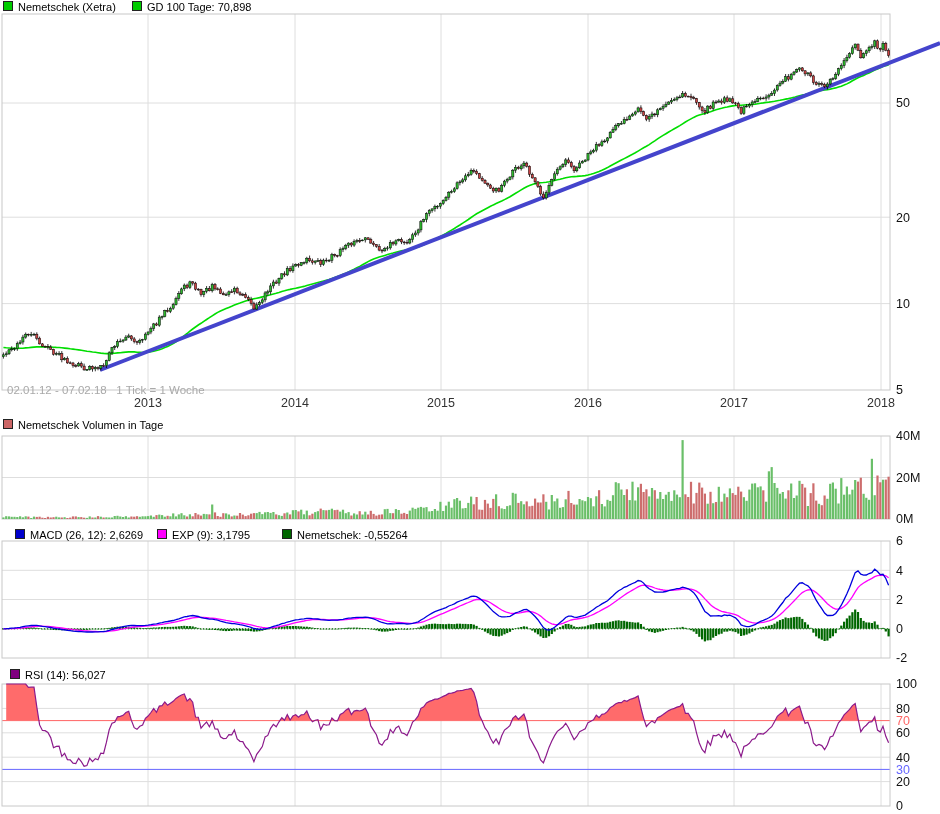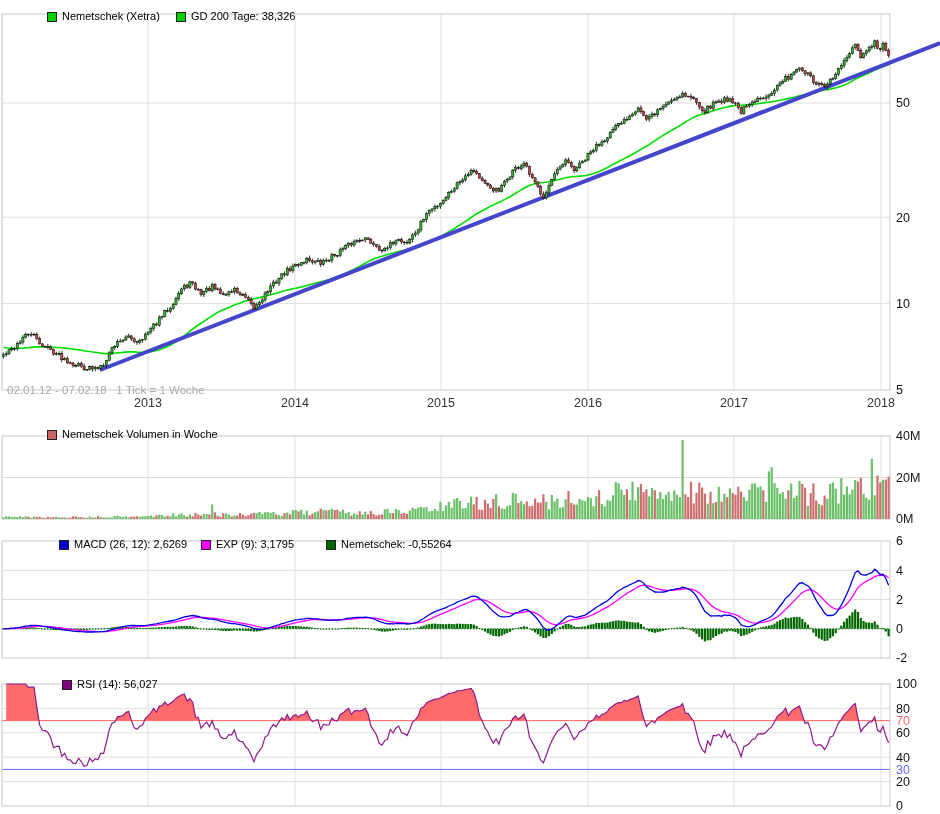--- a/index.html
+++ b/index.html
@@ -1,21 +1,21 @@
 <!DOCTYPE html>
 <html><head>
 <meta charset="utf-8">
 <style>
   html,body{margin:0;padding:0;background:#fff;}
   .chart-root{position:relative;width:940px;height:814px;background:#fff;overflow:hidden;
     font-family:"Liberation Sans",sans-serif;}
   svg{position:absolute;left:0;top:0;}
   svg text{font-family:"Liberation Sans",sans-serif;}
-  .legend-item{position:absolute;display:flex;align-items:flex-end;gap:5px;height:21px;
-    font-size:11px;color:#000;white-space:pre;margin-left:44px;}
+  .legend-item{position:absolute;display:flex;align-items:flex-start;gap:5px;height:21px;
+    font-size:11px;color:#000;white-space:pre;}
   .sw{display:inline-block;width:8px;height:8px;border:1px solid #222;flex:0 0 auto;}
   .footnote{position:absolute;font-size:11.5px;color:#a9a9a9;white-space:pre;}
 </style>
 </head>
 <body>
 
 <div class="chart-root">
 
   <svg width="940" height="814" viewBox="0 0 940 814">
       <g>
@@ -1389,41 +1389,41 @@
         <path d="M6.2 684.0 L9.0 684.0 L11.7 684.0 L14.5 684.0 L17.3 684.0 L20.1 684.0 L22.9 684.0 L25.7 684.0 L28.4 687.3 L31.2 687.2 L34.0 687.2 L36.8 706.8 L39.6 724.9 L42.4 730.5 L45.1 730.7 L47.9 732.5 L50.7 737.6 L53.5 747.7 L56.3 746.4 L59.1 746.1 L61.8 756.3 L64.6 753.3 L67.4 759.6 L70.2 759.8 L73.0 763.1 L75.8 763.5 L78.6 758.3 L81.3 761.6 L84.1 766.2 L86.9 765.6 L89.7 758.2 L92.5 761.6 L95.3 758.7 L98.0 759.7 L100.8 753.1 L103.6 753.5 L106.4 742.4 L109.2 729.8 L112.0 723.3 L114.7 722.2 L117.5 716.9 L120.3 716.4 L123.1 715.3 L125.9 712.5 L128.7 711.4 L131.4 720.4 L134.2 727.7 L137.0 729.3 L139.8 726.3 L142.6 725.1 L145.4 718.3 L148.1 716.0 L150.9 712.5 L153.7 708.5 L156.5 712.3 L159.3 706.1 L162.1 705.7 L164.8 702.0 L167.6 705.3 L170.4 703.3 L173.2 701.3 L176.0 698.4 L178.8 696.6 L181.5 695.0 L184.3 694.0 L187.1 700.9 L189.9 698.5 L192.7 702.2 L195.5 717.0 L198.3 717.2 L201.0 728.1 L203.8 724.8 L206.6 722.0 L209.4 726.8 L212.2 720.9 L215.0 728.9 L217.7 729.1 L220.5 736.8 L223.3 738.6 L226.1 738.5 L228.9 734.7 L231.7 734.9 L234.4 730.0 L237.2 738.9 L240.0 741.3 L242.8 741.6 L245.6 746.8 L248.4 749.5 L251.1 755.0 L253.9 761.7 L256.7 754.4 L259.5 750.7 L262.3 746.6 L265.1 736.9 L267.8 735.4 L270.6 728.4 L273.4 724.3 L276.2 726.7 L279.0 721.8 L281.8 717.7 L284.5 720.2 L287.3 714.6 L290.1 720.0 L292.9 715.9 L295.7 714.7 L298.5 717.1 L301.2 714.8 L304.0 714.5 L306.8 710.9 L309.6 717.8 L312.4 721.8 L315.2 720.2 L317.9 719.7 L320.7 729.6 L323.5 724.2 L326.3 725.2 L329.1 724.8 L331.9 718.0 L334.7 720.6 L337.4 720.9 L340.2 714.4 L343.0 713.1 L345.8 710.2 L348.6 708.4 L351.4 714.6 L354.1 711.1 L356.9 710.3 L359.7 711.0 L362.5 710.2 L365.3 708.1 L368.1 713.7 L370.8 725.9 L373.6 730.4 L376.4 734.7 L379.2 743.3 L382.0 745.2 L384.8 740.6 L387.5 739.0 L390.3 729.5 L393.1 733.0 L395.9 728.0 L398.7 726.1 L401.5 732.7 L404.2 733.6 L407.0 735.6 L409.8 729.5 L412.6 722.1 L415.4 719.7 L418.2 715.9 L420.9 708.3 L423.7 706.8 L426.5 702.9 L429.3 701.4 L432.1 700.4 L434.9 699.2 L437.6 699.1 L440.4 697.8 L443.2 696.4 L446.0 695.1 L448.8 693.4 L451.6 693.2 L454.4 692.4 L457.1 690.9 L459.9 690.7 L462.7 690.3 L465.5 689.5 L468.3 689.2 L471.1 688.5 L473.8 692.3 L476.6 701.4 L479.4 715.3 L482.2 721.0 L485.0 727.9 L487.8 731.7 L490.5 738.2 L493.3 743.2 L496.1 738.9 L498.9 744.3 L501.7 735.7 L504.5 730.1 L507.2 728.1 L510.0 725.3 L512.8 718.4 L515.6 715.9 L518.4 719.3 L521.2 716.6 L523.9 714.1 L526.7 721.8 L529.5 737.2 L532.3 742.4 L535.1 747.6 L537.9 752.7 L540.6 759.9 L543.4 762.8 L546.2 755.5 L549.0 747.4 L551.8 741.0 L554.6 735.6 L557.3 731.4 L560.1 729.2 L562.9 727.1 L565.7 723.3 L568.5 727.8 L571.3 734.1 L574.1 739.6 L576.8 736.5 L579.6 731.6 L582.4 730.2 L585.2 728.7 L588.0 722.6 L590.8 721.2 L593.5 719.7 L596.3 715.2 L599.1 717.6 L601.9 714.4 L604.7 713.8 L607.5 711.4 L610.2 707.6 L613.0 705.9 L615.8 703.8 L618.6 702.7 L621.4 702.6 L624.2 700.4 L626.9 701.3 L629.7 699.5 L632.5 698.6 L635.3 697.6 L638.1 695.9 L640.9 707.8 L643.6 718.1 L646.4 726.5 L649.2 723.4 L652.0 720.9 L654.8 722.9 L657.6 717.7 L660.3 716.4 L663.1 714.6 L665.9 712.5 L668.7 710.6 L671.5 709.3 L674.3 708.4 L677.0 707.1 L679.8 706.4 L682.6 703.6 L685.4 713.3 L688.2 713.3 L691.0 718.0 L693.7 721.1 L696.5 732.8 L699.3 743.0 L702.1 749.5 L704.9 752.8 L707.7 741.0 L710.5 745.4 L713.2 735.5 L716.0 735.8 L718.8 734.2 L721.6 737.3 L724.4 730.4 L727.2 737.5 L729.9 733.9 L732.7 741.5 L735.5 742.6 L738.3 749.1 L741.1 756.7 L743.9 746.5 L746.6 745.4 L749.4 743.3 L752.2 739.5 L755.0 738.7 L757.8 734.1 L760.6 733.7 L763.3 734.1 L766.1 732.1 L768.9 729.1 L771.7 726.7 L774.5 721.8 L777.3 716.3 L780.0 713.9 L782.8 712.1 L785.6 708.0 L788.4 715.8 L791.2 711.3 L794.0 709.3 L796.7 707.5 L799.5 706.2 L802.3 715.1 L805.1 723.4 L807.9 722.3 L810.7 729.8 L813.4 743.0 L816.2 745.7 L819.0 744.4 L821.8 745.6 L824.6 749.7 L827.4 744.7 L830.2 737.0 L832.9 736.0 L835.7 729.6 L838.5 722.8 L841.3 719.6 L844.1 714.9 L846.9 712.1 L849.6 709.4 L852.4 705.6 L855.2 703.6 L858.0 718.4 L860.8 731.7 L863.6 727.6 L866.3 725.2 L869.1 722.1 L871.9 721.6 L874.7 716.8 L877.5 730.1 L880.3 732.1 L883.0 726.2 L885.8 736.3 L888.6 742.8" fill="none" stroke="#8b1a8b" stroke-width="1.2"></path>
       </g>
     </svg>
 
   <div class="legend-item" style="left:3px;top:1px">
     <span class="sw" style="background: rgb(0, 204, 0);"></span>
     <span>Nemetschek (Xetra)</span>
   </div>
   <div class="legend-item" style="left:132px;top:1px">
     <span class="sw" style="background: rgb(0, 204, 0);"></span>
-    <span>GD 200 Tage: 38,326</span>
+    <span>GD 100 Tage: 70,898</span>
   </div>
 
   <div class="footnote" style="left:7px;top:384px">02.01.12 - 07.02.18   1 Tick = 1 Woche</div>
 
   <div class="legend-item" style="left:3px;top:419px">
     <span class="sw" style="background: rgb(204, 102, 102);"></span>
-    <span>Nemetschek Volumen in Woche</span>
+    <span>Nemetschek Volumen in Tage</span>
   </div>
 
   <div class="legend-item" style="left:15px;top:529px">
     <span class="sw" style="background: rgb(0, 0, 204);"></span>
     <span>MACD (26, 12): 2,6269</span>
   </div>
   <div class="legend-item" style="left:157px;top:529px">
     <span class="sw" style="background: rgb(255, 0, 255);"></span>
     <span>EXP (9): 3,1795</span>
   </div>
   <div class="legend-item" style="left:282px;top:529px">
     <span class="sw" style="background: rgb(0, 102, 0);"></span>
     <span>Nemetschek: -0,55264</span>
   </div>
 
-  <div class="legend-item" style="left:18px;top:669px">
+  <div class="legend-item" style="left:10px;top:669px">
     <span class="sw" style="background: rgb(128, 0, 128);"></span>
     <span>RSI (14): 56,027</span>
   </div>
 
 </div>
 
 </body></html>

